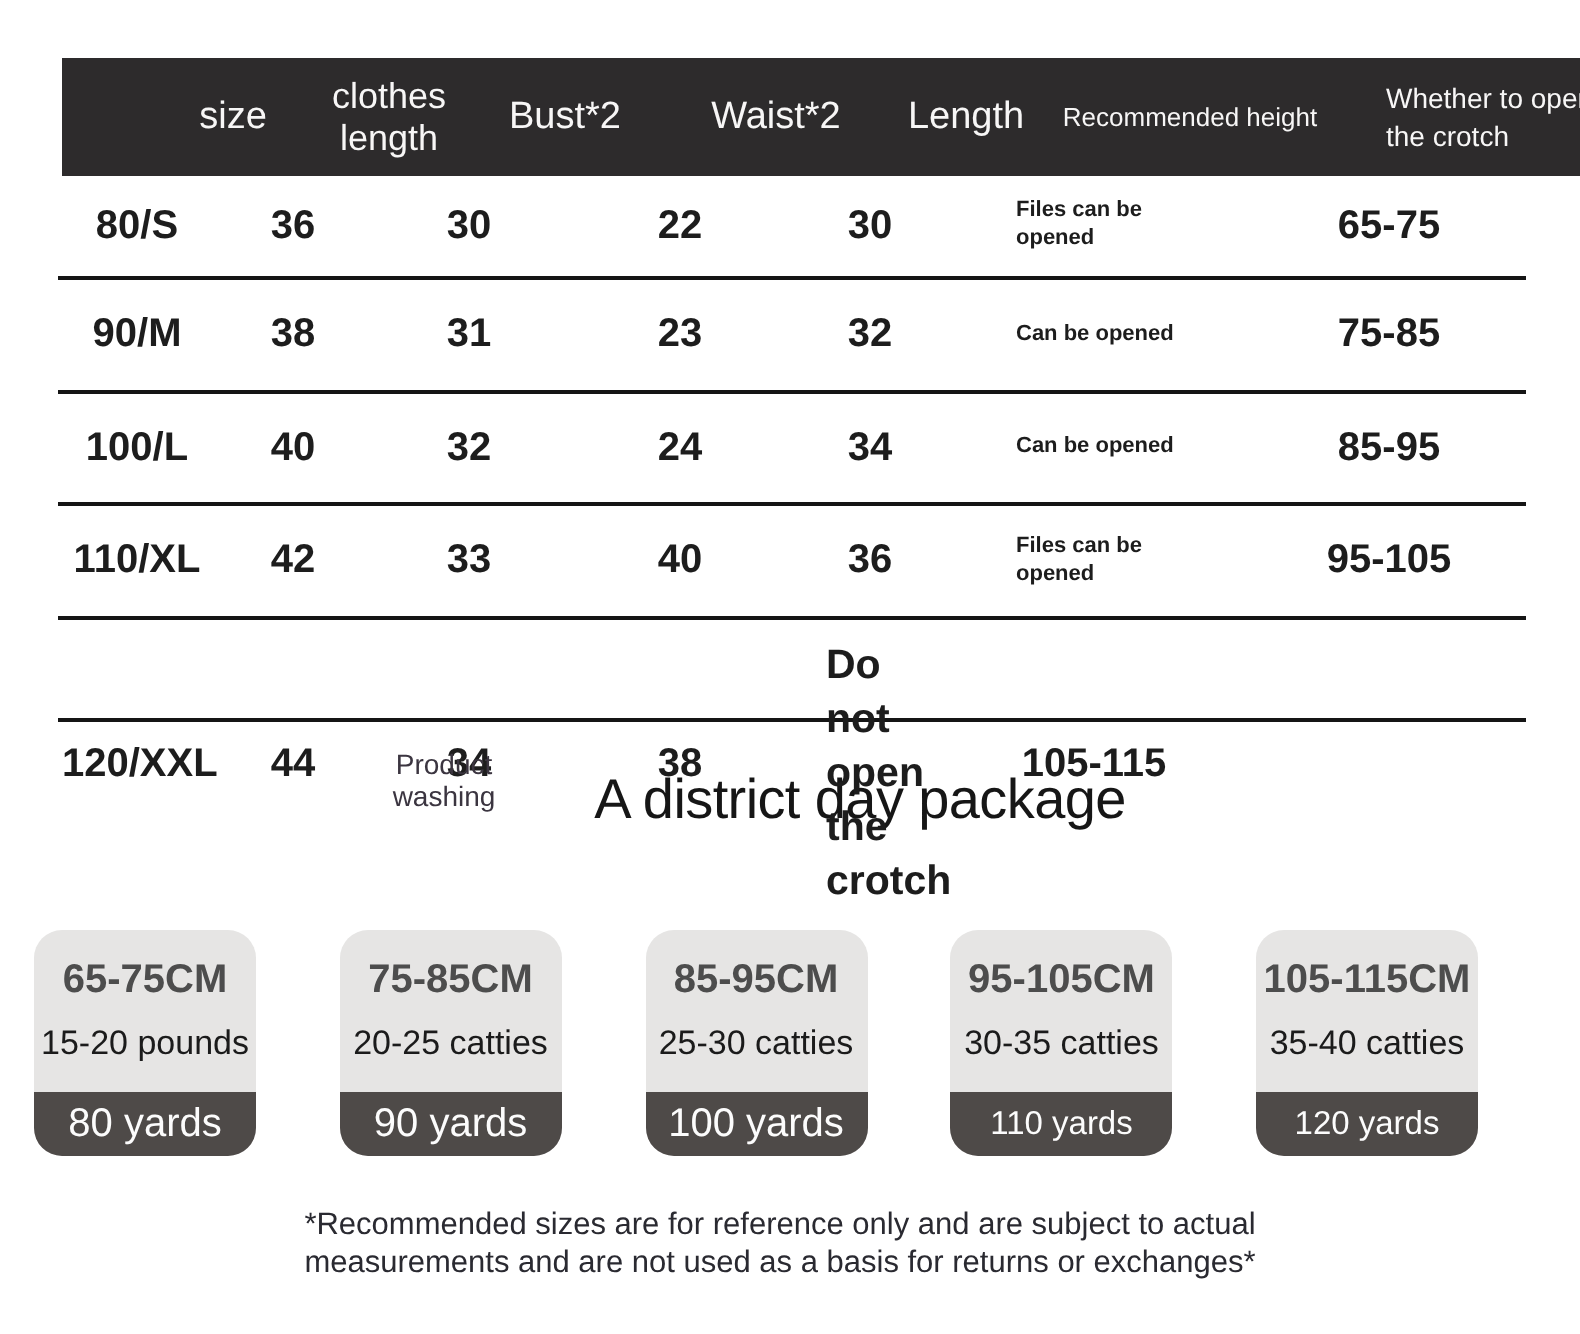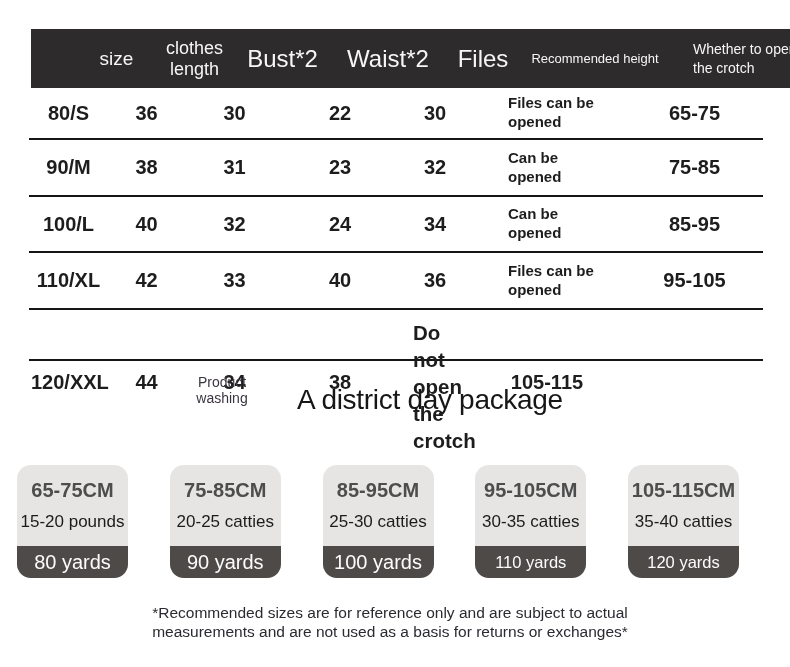--- a/index.html
+++ b/index.html
@@ -11,33 +11,33 @@
   .thead{
     position:absolute;left:31px;top:29px;width:736px;height:59px;
     background:#2d2b2c;color:#f7f6f6;
     display:grid;grid-template-columns:75px 81px 95px 116px 74px 150px 145px;
     align-items:center;
     padding-left:48px;
   }
   .th{text-align:center;}
   .th.c1{font-size:19px;}
   .th.c2{font-size:18px;line-height:1.12;text-align:center;padding:0 6px;}
-  .th.c3,.th.c4,.th.c5{font-size:24px;}
+  .th.c3,.th.c4,.th.c5{font-size:19px;}
   .th.c6{font-size:14px;line-height:1.3;text-align:left;padding-left:23px;}
   .th.c6 span{display:inline-block;max-width:110px;}
   .th.c7{font-size:13px;}
   
   .tbody{position:absolute;left:29px;top:88px;width:734px;}
   .tr{
     display:grid;grid-template-columns:75px 81px 95px 116px 74px 150px 145px;
     align-items:center;border-bottom:2px solid #151515;padding-left:2px;
     box-sizing:border-box;
   }
   .tr .td{text-align:center;font-size:20px;color:#1d1d1d;font-weight:bold;}
-  .tr .td.crotch{text-align:left;padding-left:36px;font-size:15px;line-height:1.25;}
+  .tr .td.crotch{text-align:left;padding-left:36px;font-size:11px;line-height:1.25;}
   .tr .td.crotch span{display:inline-block;max-width:92px;}
   .r1{height:52px;} .r2{height:57px;} .r3{height:56px;} .r4{height:57px;} .r5{height:51px;}
   .r5 .td.crotch{
     align-self:start;margin-top:9px;padding-left:15px;
     font-size:20.5px;line-height:1.32;overflow:visible;position:relative;z-index:2;
   }
   .r5 .td.crotch span{max-width:100px;}
   
   .product-washing{
     position:absolute;left:185px;top:374px;width:74px;
@@ -75,21 +75,21 @@
 </head>
 <body>
 
 <div class="page">
 
   <div class="thead">
     <div class="th c1">size</div>
     <div class="th c2">clothes length</div>
     <div class="th c3">Bust*2</div>
     <div class="th c4">Waist*2</div>
-    <div class="th c5">Files</div>
+    <div class="th c5">Length</div>
     <div class="th c7">Recommended height</div>
     <div class="th c6"><span>Whether to open the crotch</span></div>
   </div>
 
   <div class="tbody">
     <div class="tr r1">
       <div class="td">80/S</div>
       <div class="td">36</div>
       <div class="td">30</div>
       <div class="td">22</div>

